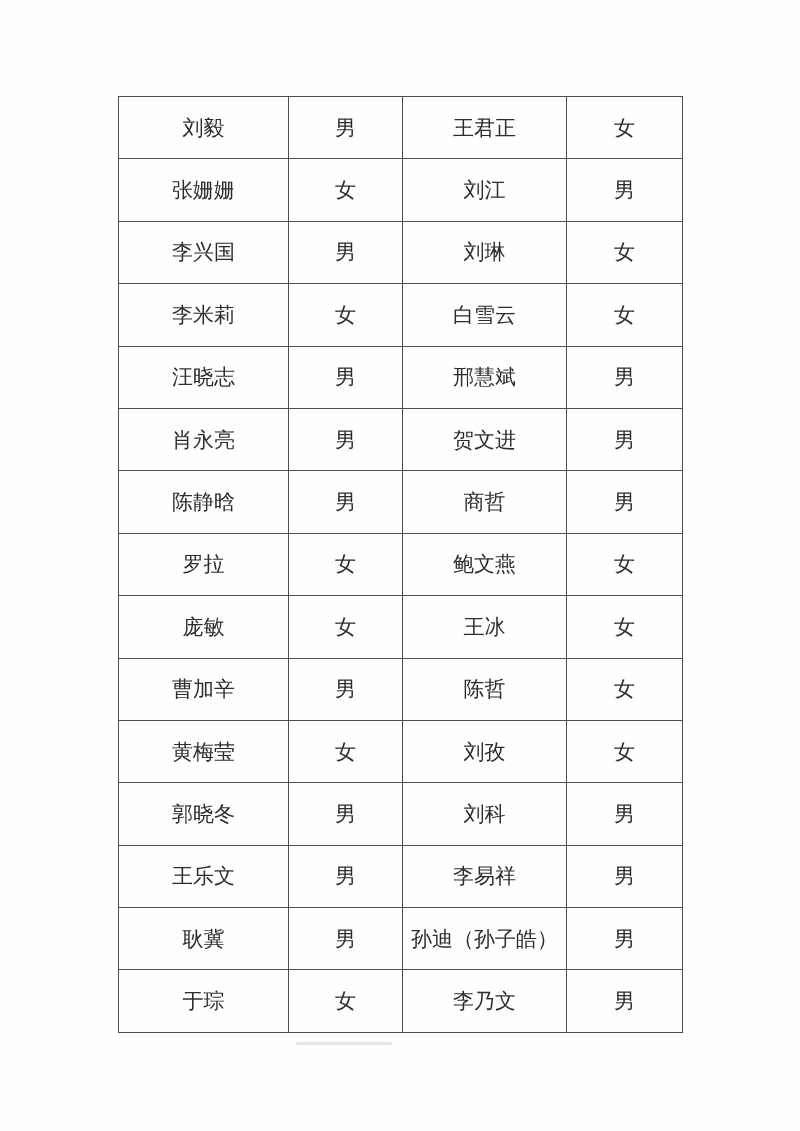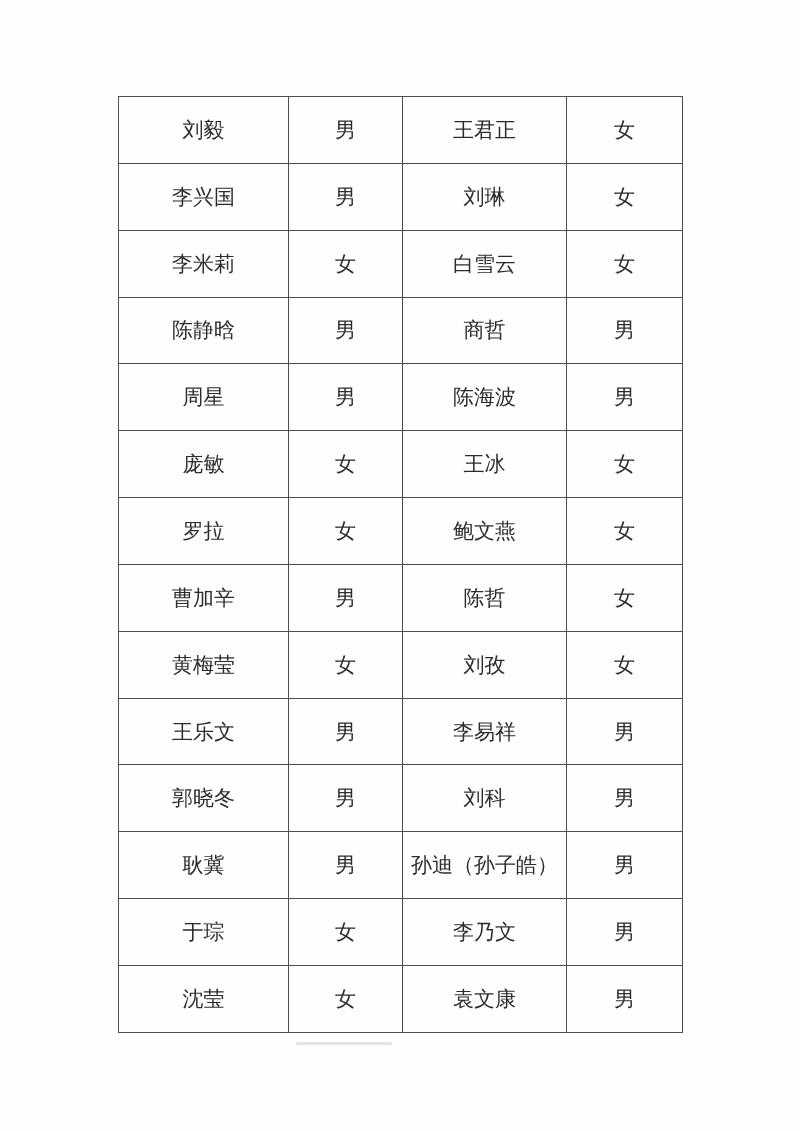--- a/index.html
+++ b/index.html
@@ -61,95 +61,101 @@
       <col style="width:116px">
     </colgroup>
     <tbody>
         <tr>
           <td>刘毅</td>
           <td>男</td>
           <td>王君正</td>
           <td>女</td>
         </tr>
         <tr>
+          <td>张姗姗</td>
+          <td>女</td>
+          <td>刘江</td>
+          <td>男</td>
+        </tr>
+        <tr>
           <td>李兴国</td>
           <td>男</td>
           <td>刘琳</td>
           <td>女</td>
         </tr>
         <tr>
           <td>李米莉</td>
           <td>女</td>
           <td>白雪云</td>
           <td>女</td>
         </tr>
         <tr>
+          <td>汪晓志</td>
+          <td>男</td>
+          <td>邢慧斌</td>
+          <td>男</td>
+        </tr>
+        <tr>
+          <td>肖永亮</td>
+          <td>男</td>
+          <td>贺文进</td>
+          <td>男</td>
+        </tr>
+        <tr>
           <td>陈静晗</td>
           <td>男</td>
           <td>商哲</td>
           <td>男</td>
         </tr>
         <tr>
-          <td>周星</td>
-          <td>男</td>
-          <td>陈海波</td>
-          <td>男</td>
+          <td>罗拉</td>
+          <td>女</td>
+          <td>鲍文燕</td>
+          <td>女</td>
         </tr>
         <tr>
           <td>庞敏</td>
           <td>女</td>
           <td>王冰</td>
-          <td>女</td>
-        </tr>
-        <tr>
-          <td>罗拉</td>
-          <td>女</td>
-          <td>鲍文燕</td>
           <td>女</td>
         </tr>
         <tr>
           <td>曹加辛</td>
           <td>男</td>
           <td>陈哲</td>
           <td>女</td>
         </tr>
         <tr>
           <td>黄梅莹</td>
           <td>女</td>
           <td>刘孜</td>
           <td>女</td>
         </tr>
         <tr>
+          <td>郭晓冬</td>
+          <td>男</td>
+          <td>刘科</td>
+          <td>男</td>
+        </tr>
+        <tr>
           <td>王乐文</td>
           <td>男</td>
           <td>李易祥</td>
-          <td>男</td>
-        </tr>
-        <tr>
-          <td>郭晓冬</td>
-          <td>男</td>
-          <td>刘科</td>
           <td>男</td>
         </tr>
         <tr>
           <td>耿冀</td>
           <td>男</td>
           <td>孙迪（孙子皓）</td>
           <td>男</td>
         </tr>
         <tr>
           <td>于琮</td>
           <td>女</td>
           <td>李乃文</td>
           <td>男</td>
         </tr>
-        <tr>
-          <td>沈莹</td>
-          <td>女</td>
-          <td>袁文康</td>
-          <td>男</td>
-        </tr>
       </tbody>
   </table>
 
   <div class="scan-artifact"></div>
 
 </div>
 
 </body></html>

